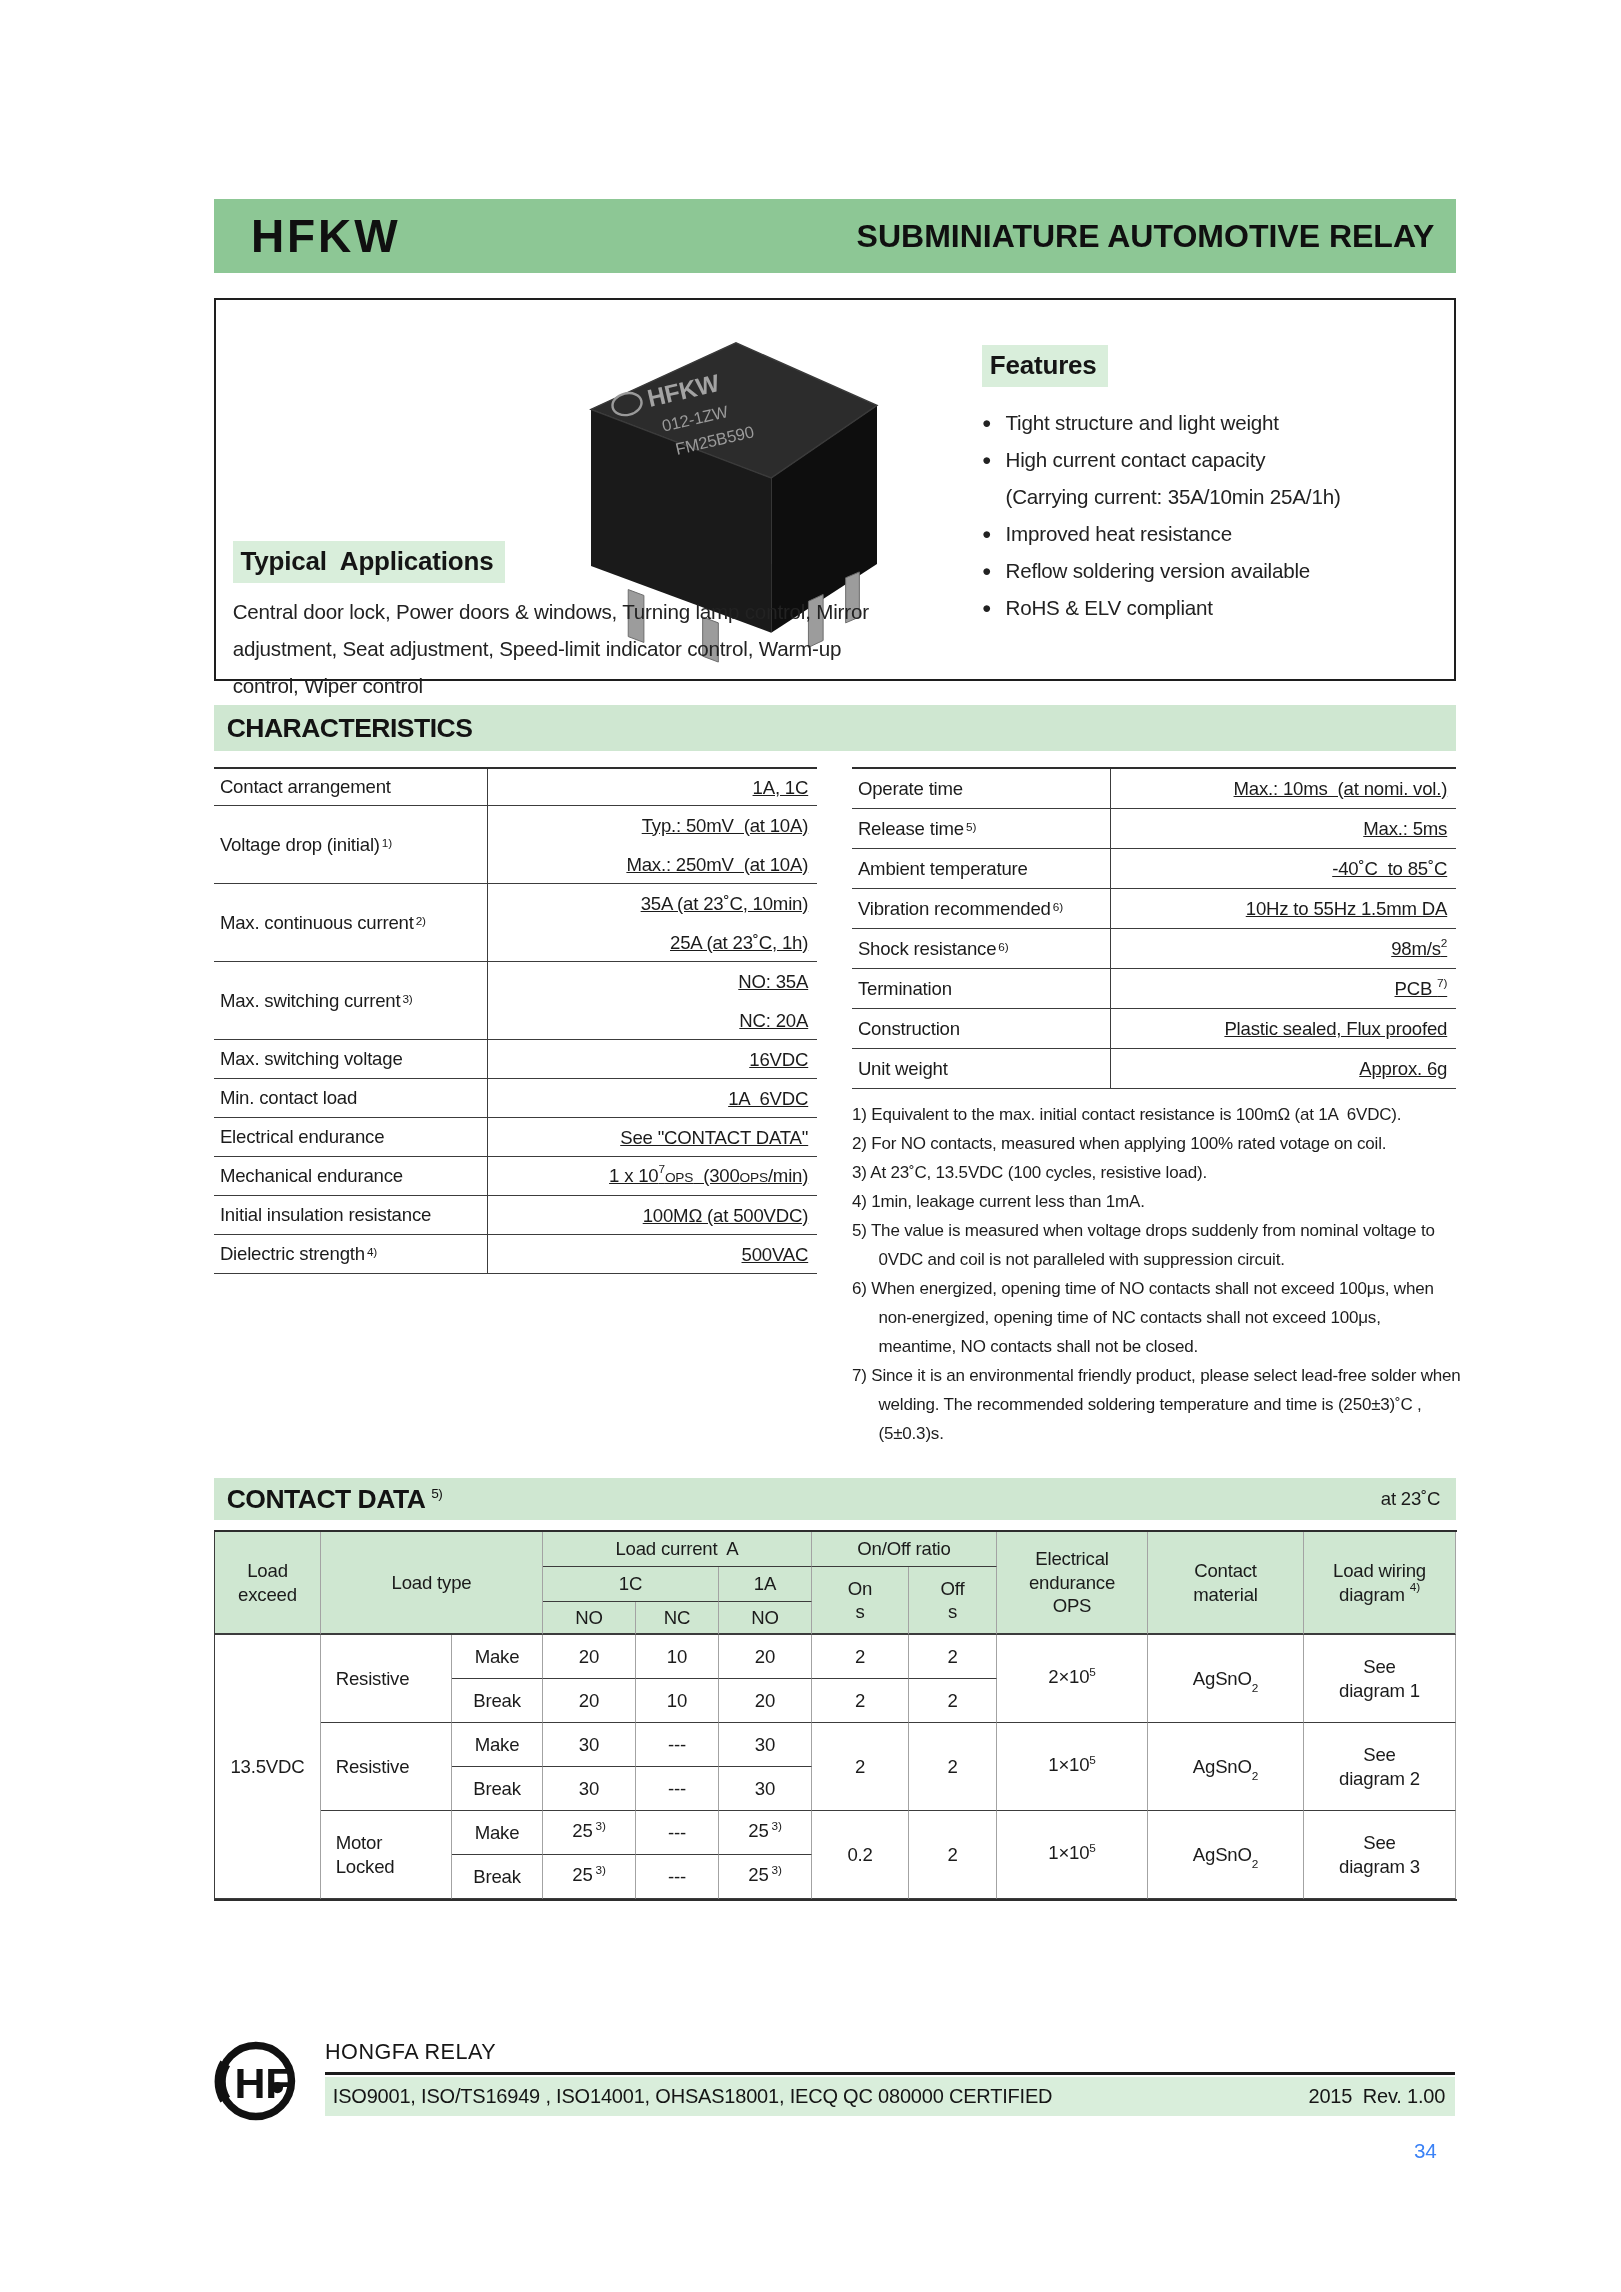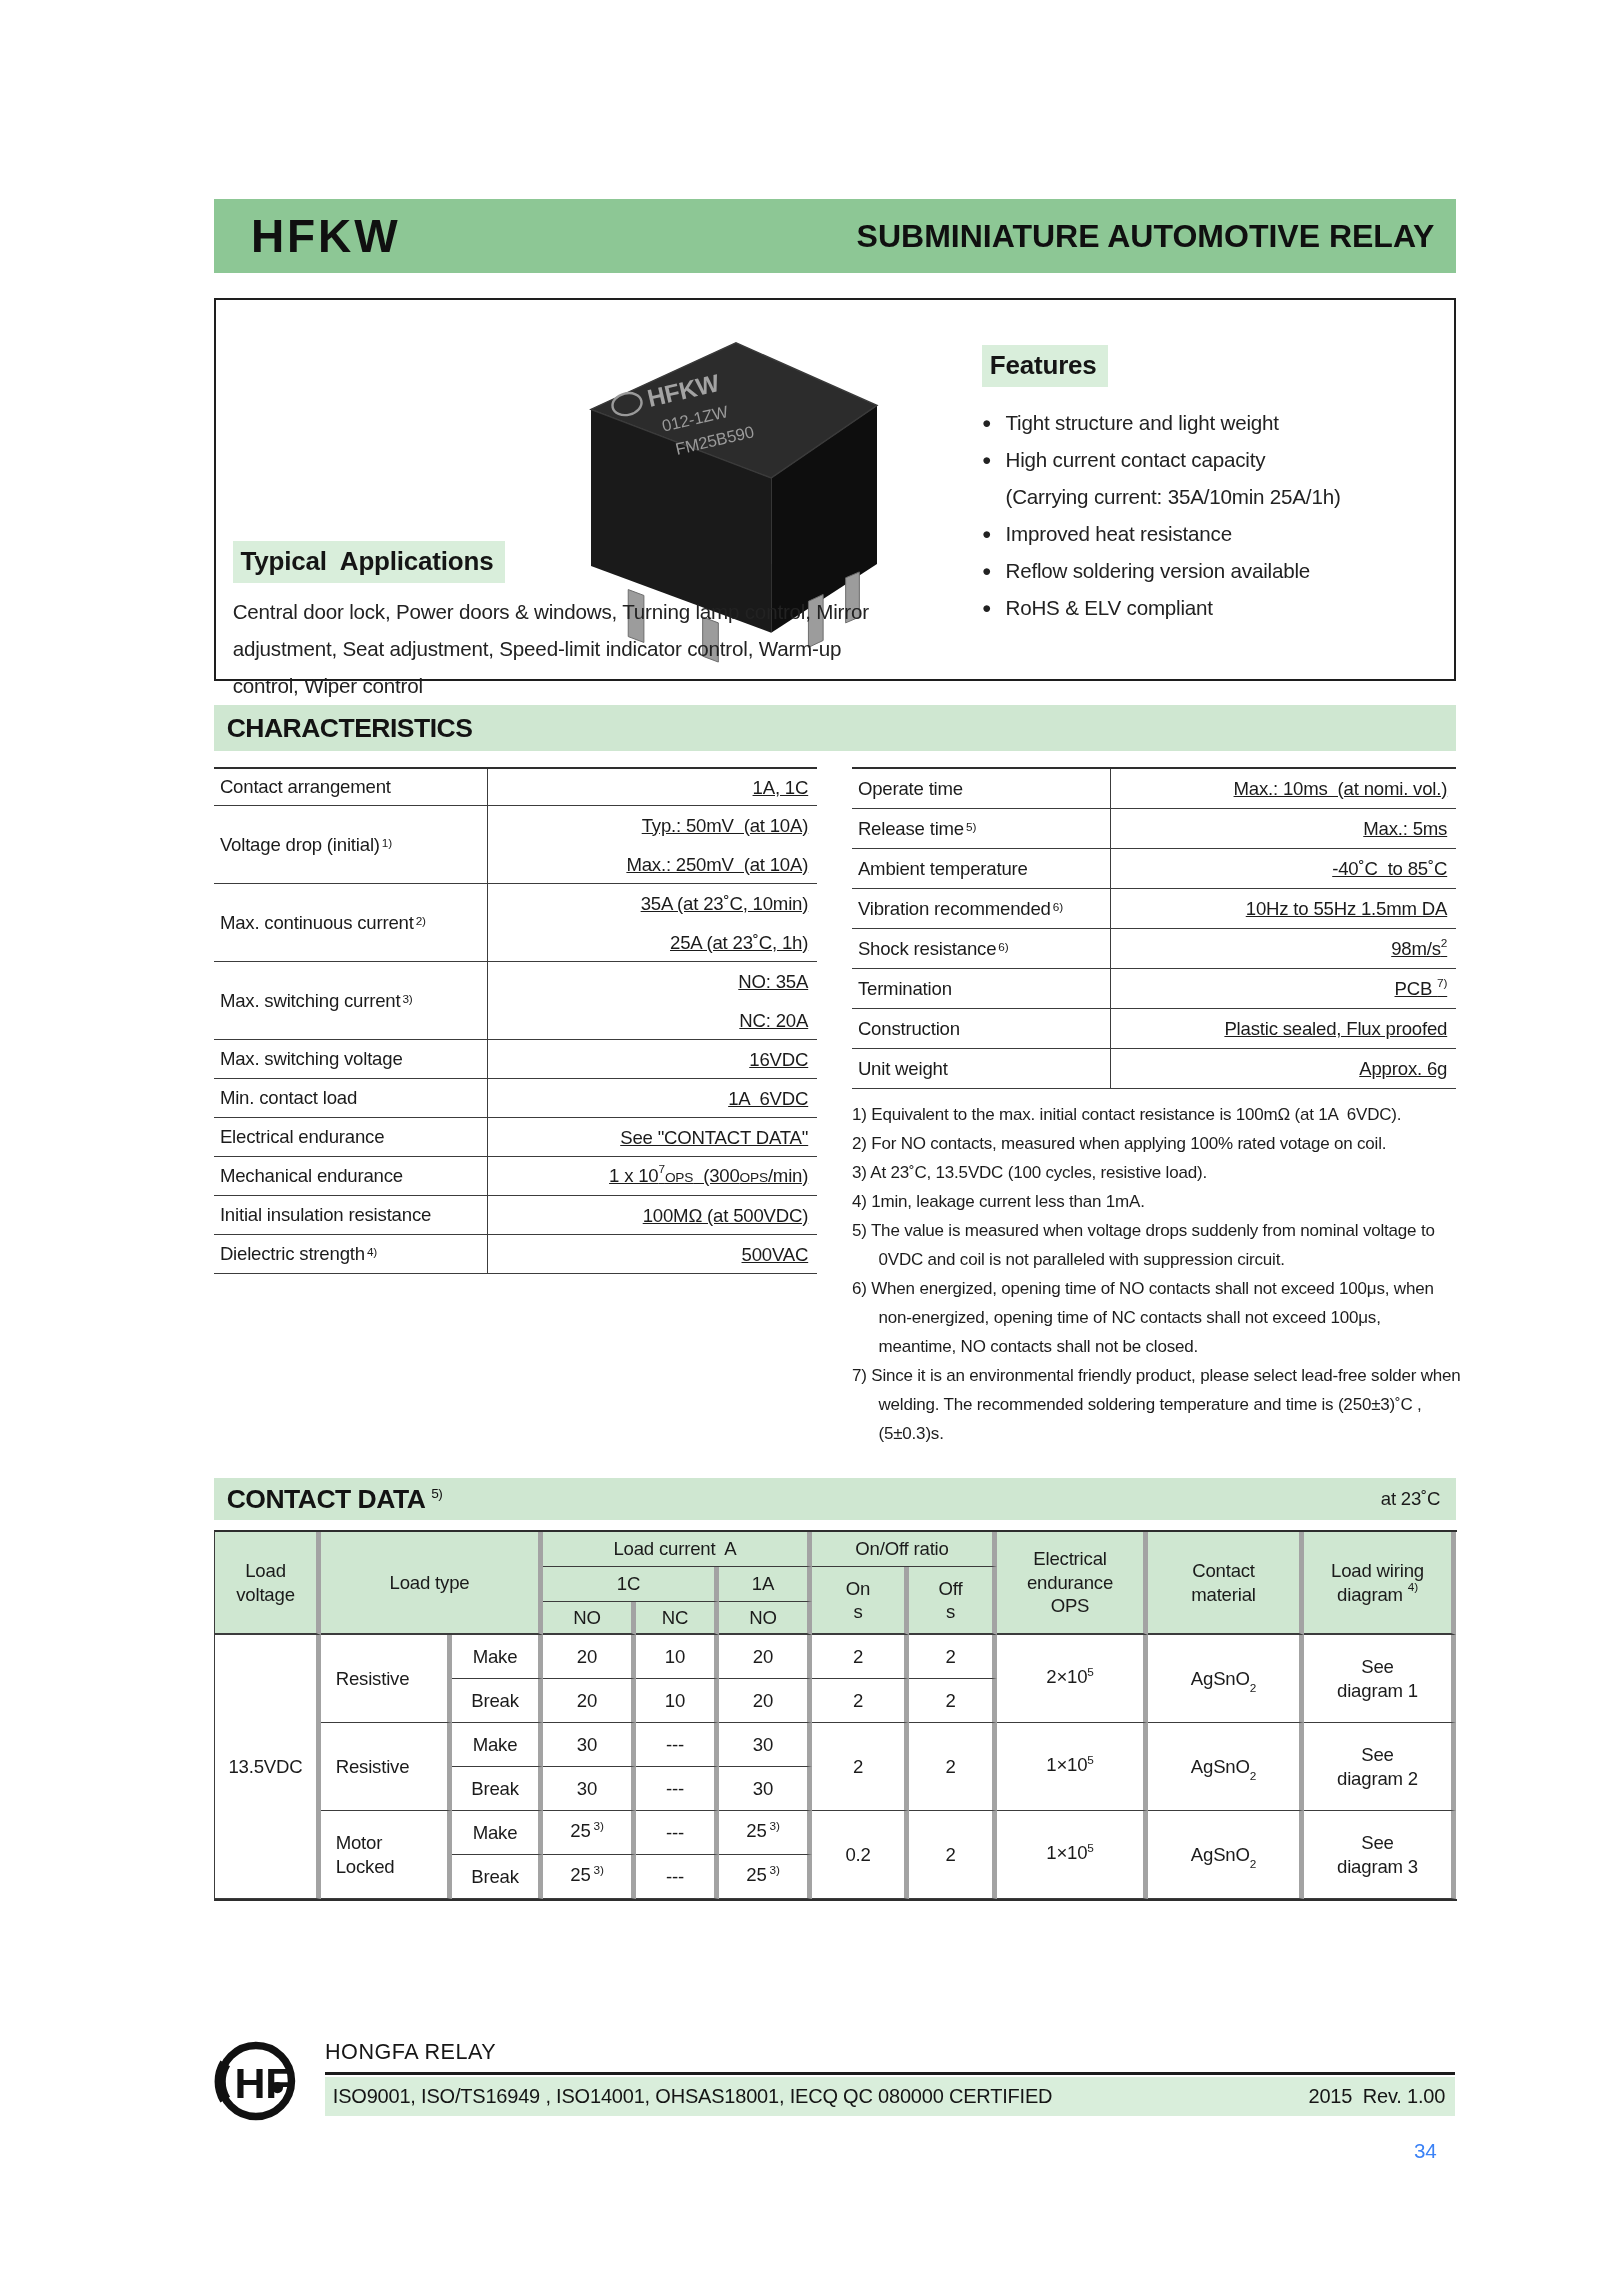--- a/index.html
+++ b/index.html
@@ -64,21 +64,21 @@
   
   .ct-table{
     left:214px;top:1530px;width:1242px;
     display:grid;
     grid-template-columns:106px 131px 91px 93px 83px 93px 97px 88px 151px 156px 152px;
     grid-template-rows:35px 35px 33px repeat(6,44px);
     border-top:2.9px solid #2e2e2e;border-left:1px solid #3c3c3c;border-bottom:2px solid #2e2e2e;
     box-sizing:content-box;
   }
   .ct{
-    border-right:5px solid #a3a3a3;border-bottom:1px solid #3c3c3c;
+    border-right:1px solid #a3a3a3;border-bottom:1px solid #3c3c3c;
     display:flex;flex-direction:column;align-items:center;justify-content:center;
     font-size:18.6px;box-sizing:border-box;text-align:center;line-height:23.5px;white-space:pre-wrap;
   }
   .ct.green{background:#cfe7d1;}
   .ct.b2{border-bottom-width:2px;}
   .ct.left{align-items:flex-start;padding-left:14.7px;text-align:left;}
   .ct sup{font-size:11.8px;line-height:0;position:relative;top:-2px;}
   .ct sub{font-size:11.8px;line-height:0;position:relative;bottom:-2.9px;}
   .cell-sup{font-size:11.8px;position:relative;top:-6.9px;margin-left:2.9px;}
   .exp{font-size:11.8px;position:relative;top:-6.9px;}
@@ -289,21 +289,21 @@
   <div class="note"><span>7)</span> <span class="ntext">Since it is an environmental friendly product, please select lead-free solder when welding. The recommended soldering temperature and time is (250±3)˚C , (5±0.3)s.</span></div>
 </div>
 
 <div class="abs section-bar" style="top:1478px;height:42px;">
   <span class="section-title"><span>CONTACT DATA</span> <sup>5)</sup></span>
   <span class="section-cond">at 23˚C</span>
 </div>
 
 <div class="abs ct-table">
 
-  <div class="ct green b2" style="grid-area:1/1/4/2;"><span>Load</span><span>voltage</span></div>
+  <div class="ct green b2" style="grid-area:1/1/4/2;"><span>Load</span><span>exceed</span></div>
   <div class="ct green b2" style="grid-area:1/2/4/4;">Load type</div>
   <div class="ct green" style="grid-area:1/4/2/7;">Load current  A</div>
   <div class="ct green" style="grid-area:2/4/3/6;">1C</div>
   <div class="ct green" style="grid-area:2/6/3/7;">1A</div>
   <div class="ct green b2" style="grid-area:3/4/4/5;">NO</div>
   <div class="ct green b2" style="grid-area:3/5/4/6;">NC</div>
   <div class="ct green b2" style="grid-area:3/6/4/7;">NO</div>
   <div class="ct green" style="grid-area:1/7/2/9;">On/Off ratio</div>
   <div class="ct green b2" style="grid-area:2/7/4/8;"><span>On</span><span>s</span></div>
   <div class="ct green b2" style="grid-area:2/8/4/9;"><span>Off</span><span>s</span></div>

